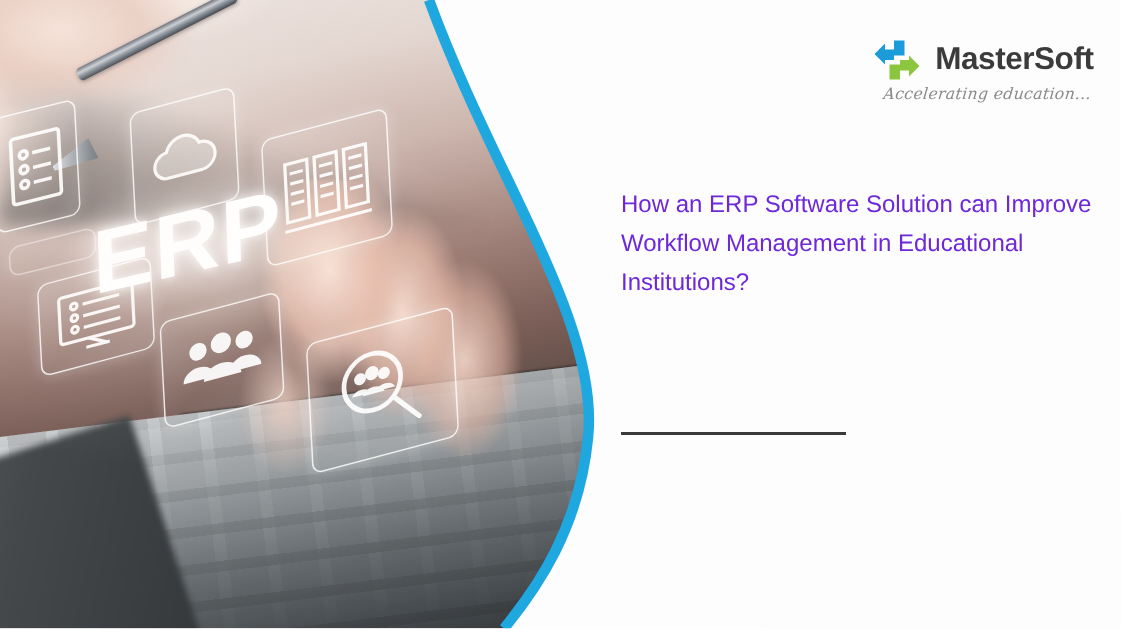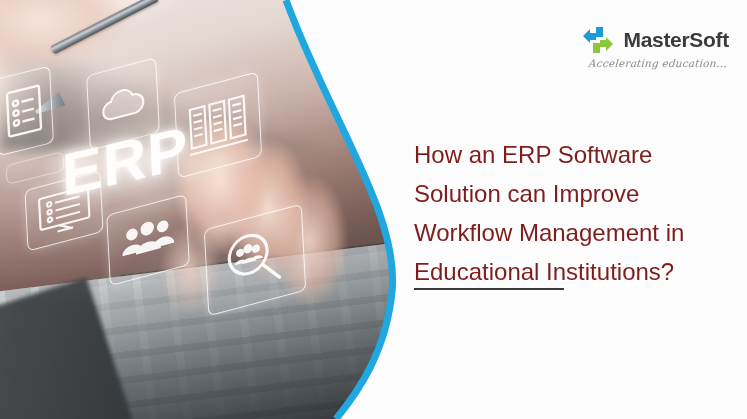--- a/index.html
+++ b/index.html
@@ -212,26 +212,26 @@
     color: #8a8a8a;
     margin-top: 1px;
     margin-right: 2px;
     letter-spacing: 0.2px;
     transform: skewX(-6deg);
     white-space: nowrap;
   }
 
   .headline {
     position: absolute;
-    left: 2px; top: 136px;
+    left: 2px; top: 124px;
     width: 320px;
     font-family: "Liberation Sans", sans-serif;
-    font-size: 24px;
+    font-size: 16px;
     line-height: 1.62;
-    color: #7f1d1d;
+    color: #6d28d9;
     font-weight: normal;
   }
 
   .divider {
     position: absolute;
     left: 2px; top: 288px;
     width: 150px;
     height: 2px;
     background: #3a3a3a;
   }

